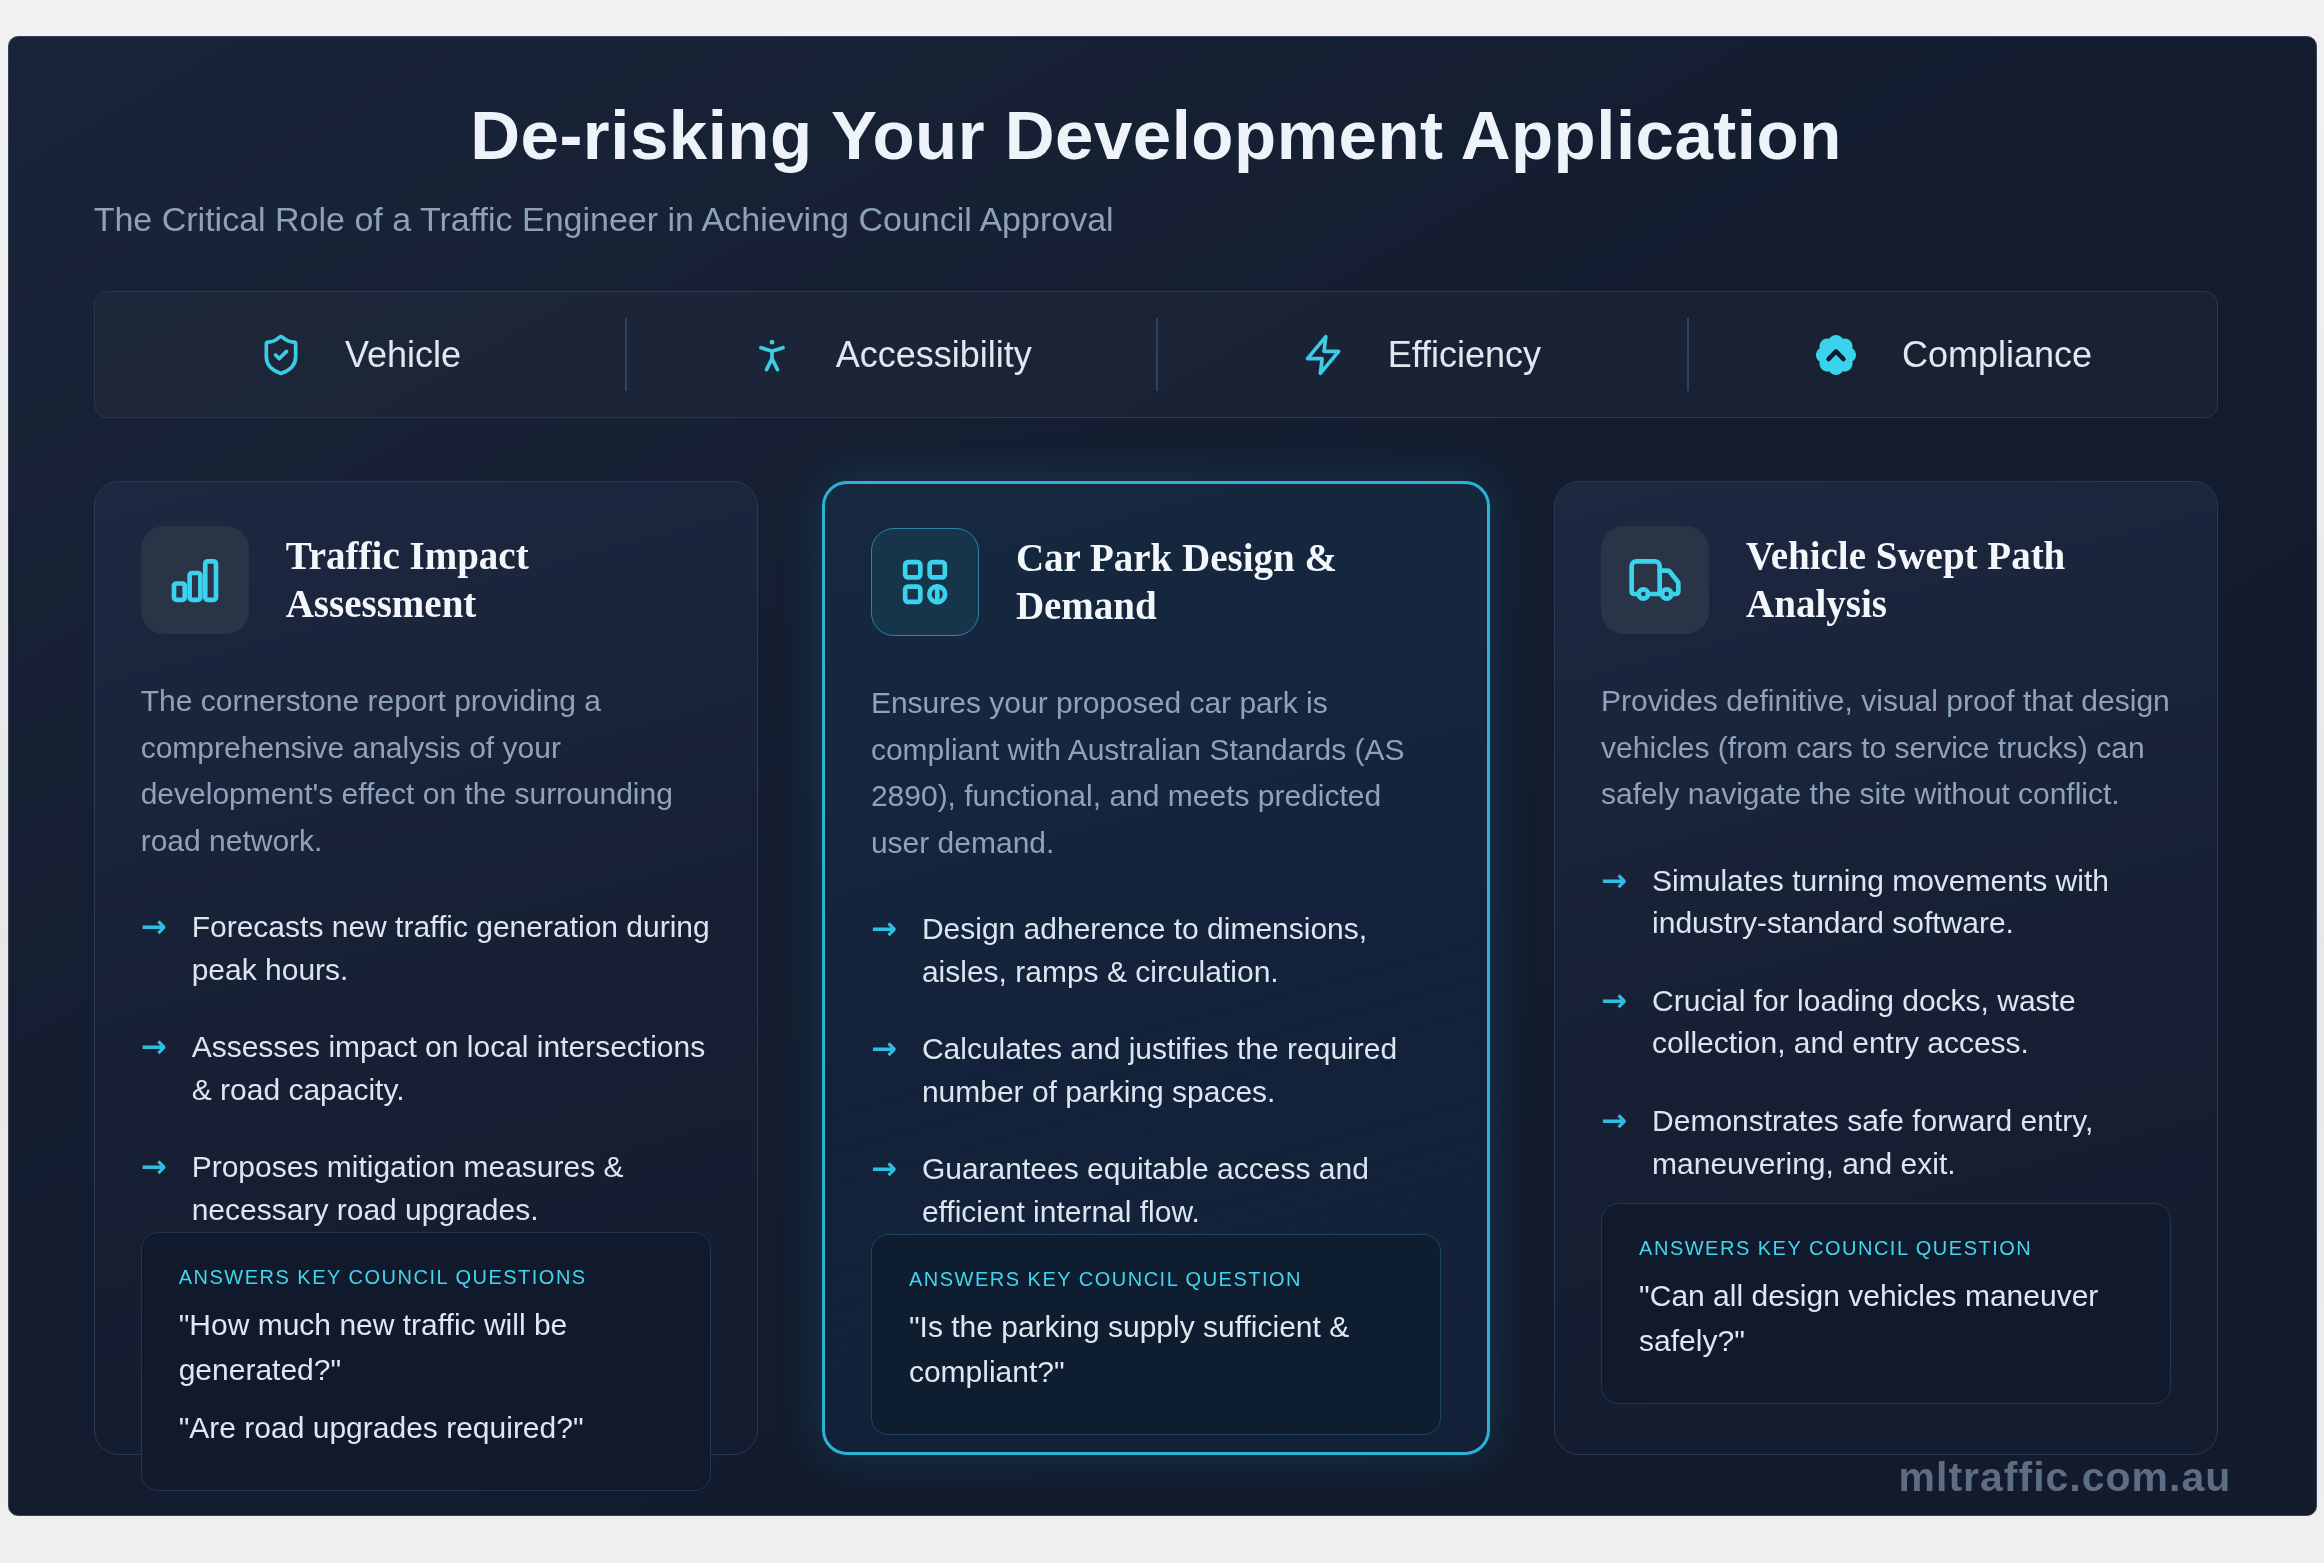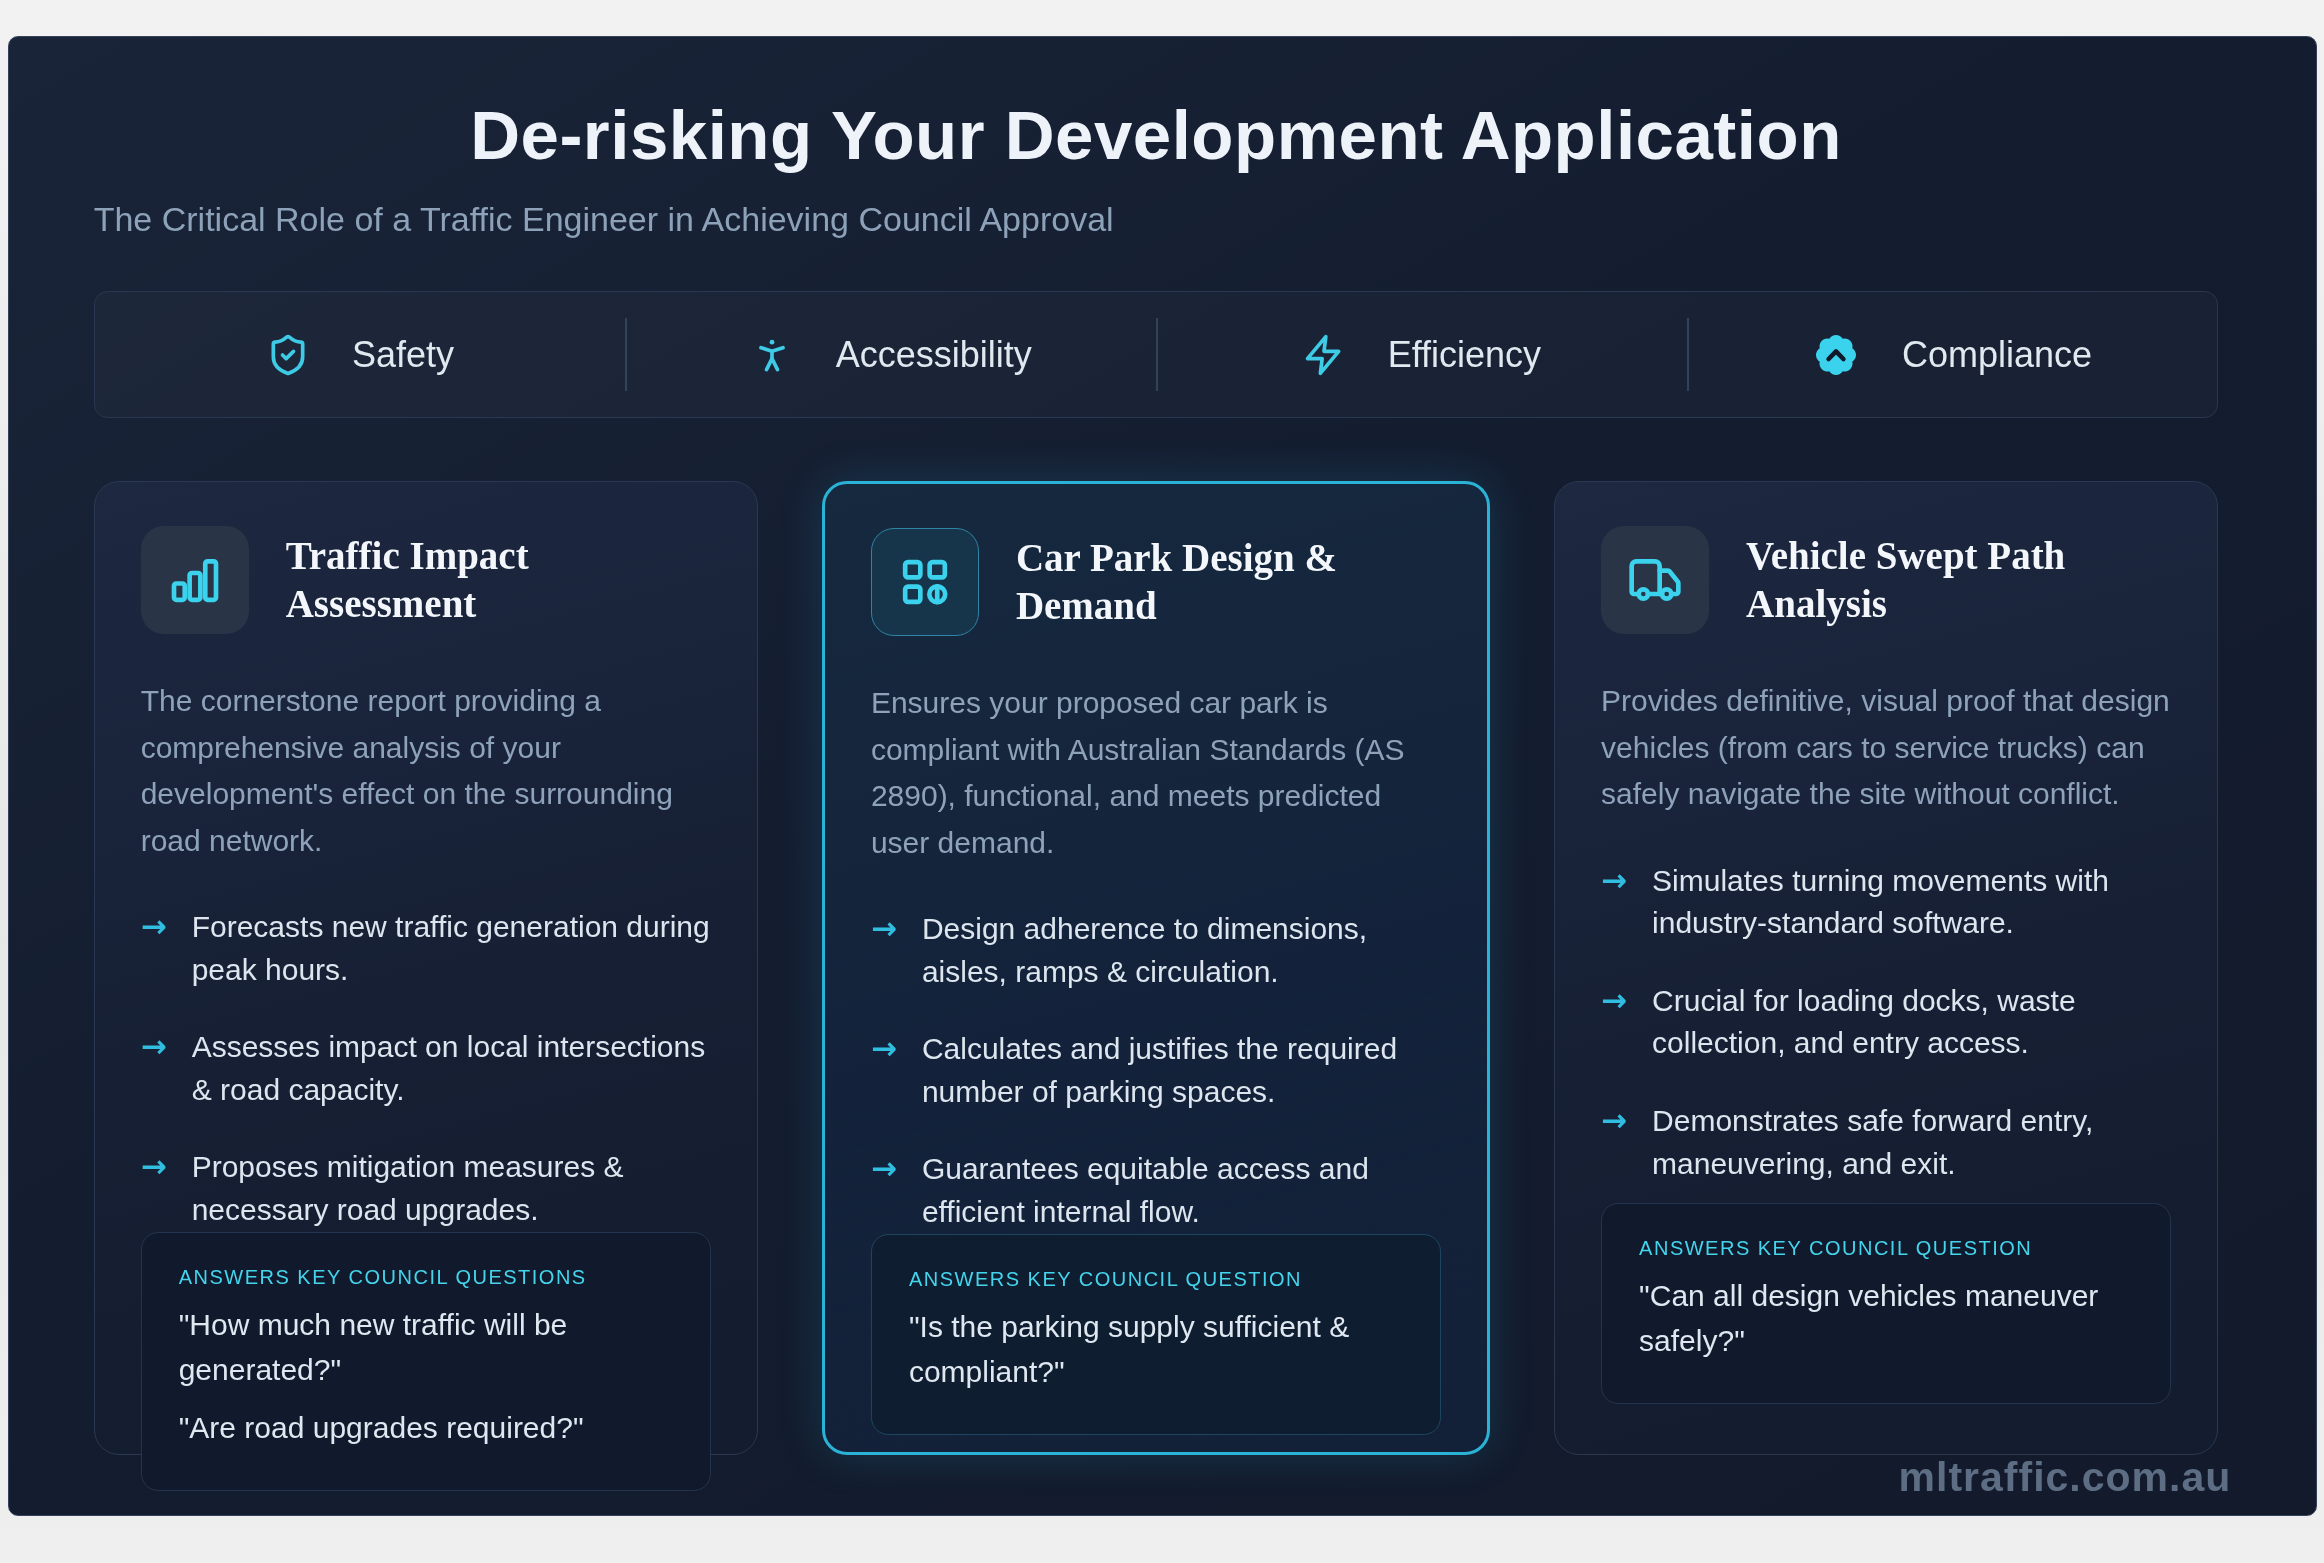--- a/index.html
+++ b/index.html
@@ -98,21 +98,21 @@
   <div class="subtitle">The Critical Role of a Traffic Engineer in Achieving Council Approval</div>
 
   <div class="pillar-bar">
     <div class="pillar">
       <span class="icn">
         <svg width="44" height="44" viewBox="0 0 24 24" fill="none" stroke="#3ecbe6" stroke-width="2" stroke-linecap="round" stroke-linejoin="round">
           <path d="M20 13c0 5-3.5 7.5-7.66 8.95a1 1 0 0 1-.67-.01C7.5 20.5 4 18 4 13V6a1 1 0 0 1 1-1c2 0 4.5-1.2 6.24-2.72a1.17 1.17 0 0 1 1.52 0C14.51 3.81 17 5 19 5a1 1 0 0 1 1 1z"></path>
           <polyline points="9 12 11 14 15 10"></polyline>
         </svg>
       </span>
-      <span class="pillar-label">Safety</span>
+      <span class="pillar-label">Vehicle</span>
     </div>
     <div class="pillar">
       <span class="icn">
         <svg width="44" height="44" viewBox="0 0 24 24" fill="none" stroke="#3ecbe6" stroke-width="2" stroke-linecap="round" stroke-linejoin="round">
           <circle cx="12" cy="5" r="1.3" fill="#3ecbe6" stroke="none"></circle>
           <path d="m9 20 3-6 3 6"></path>
           <path d="m6 8 6 2 6-2"></path>
           <path d="M12 10v4"></path>
         </svg>
       </span>

